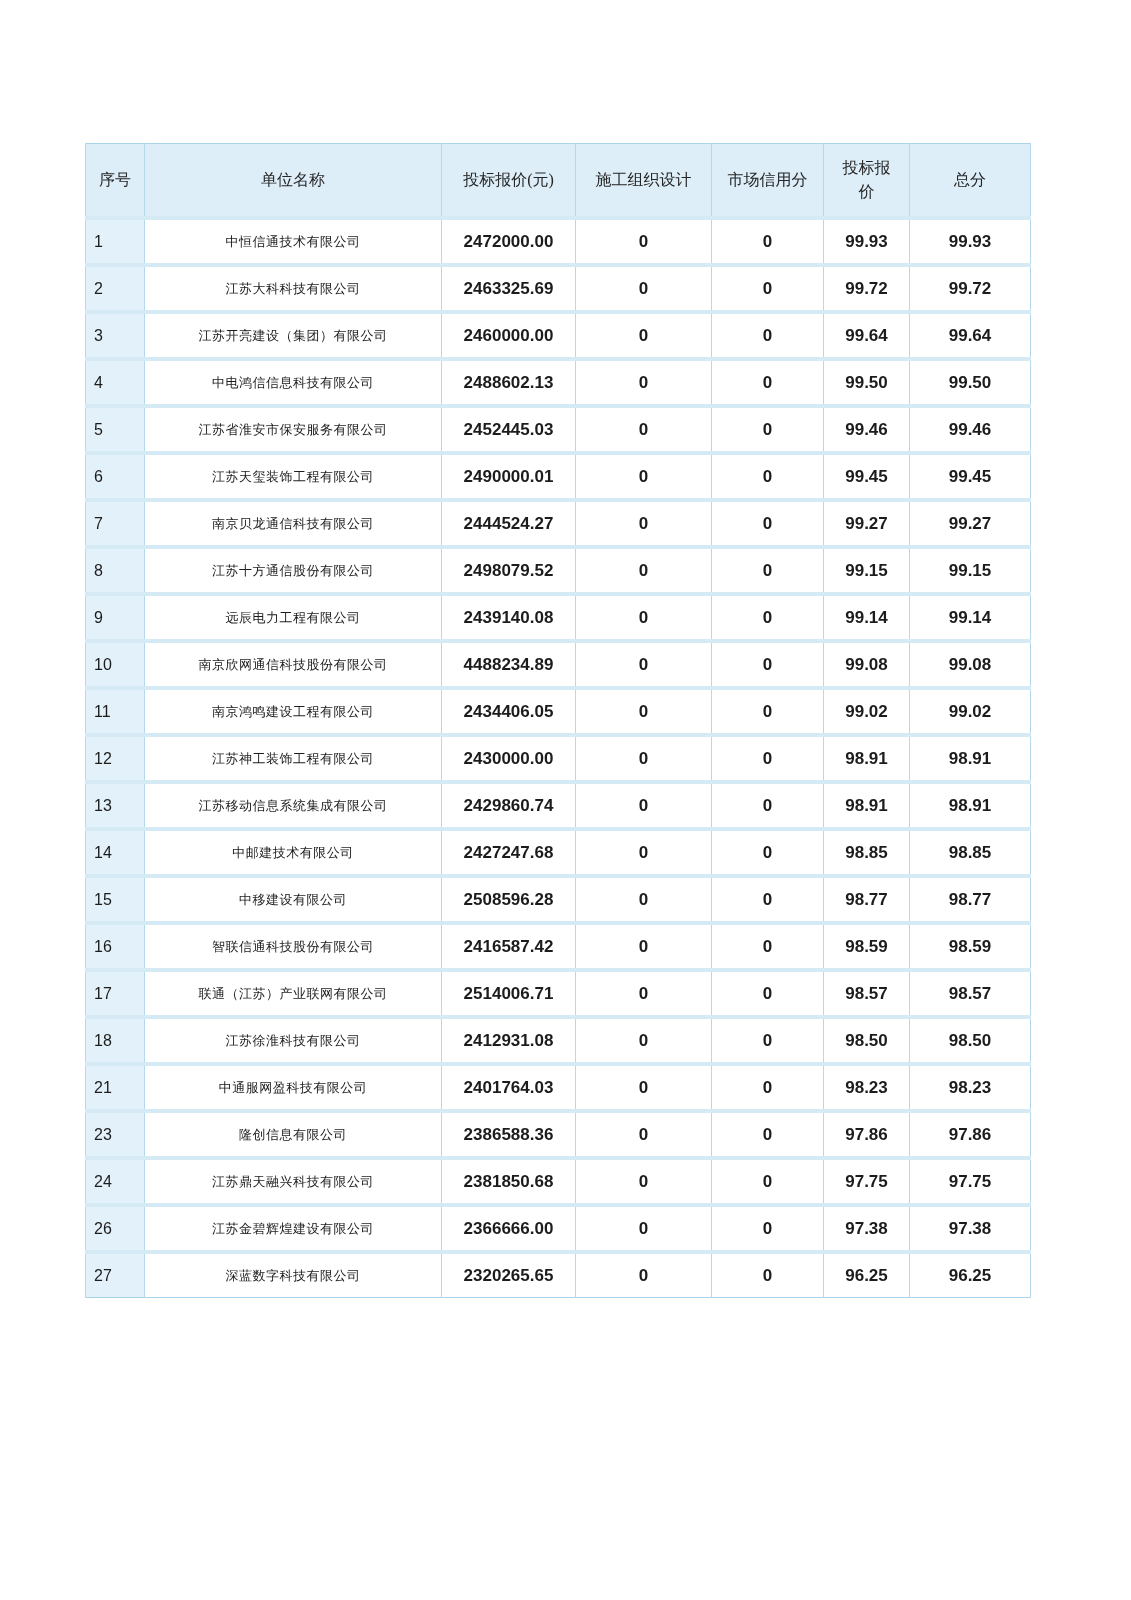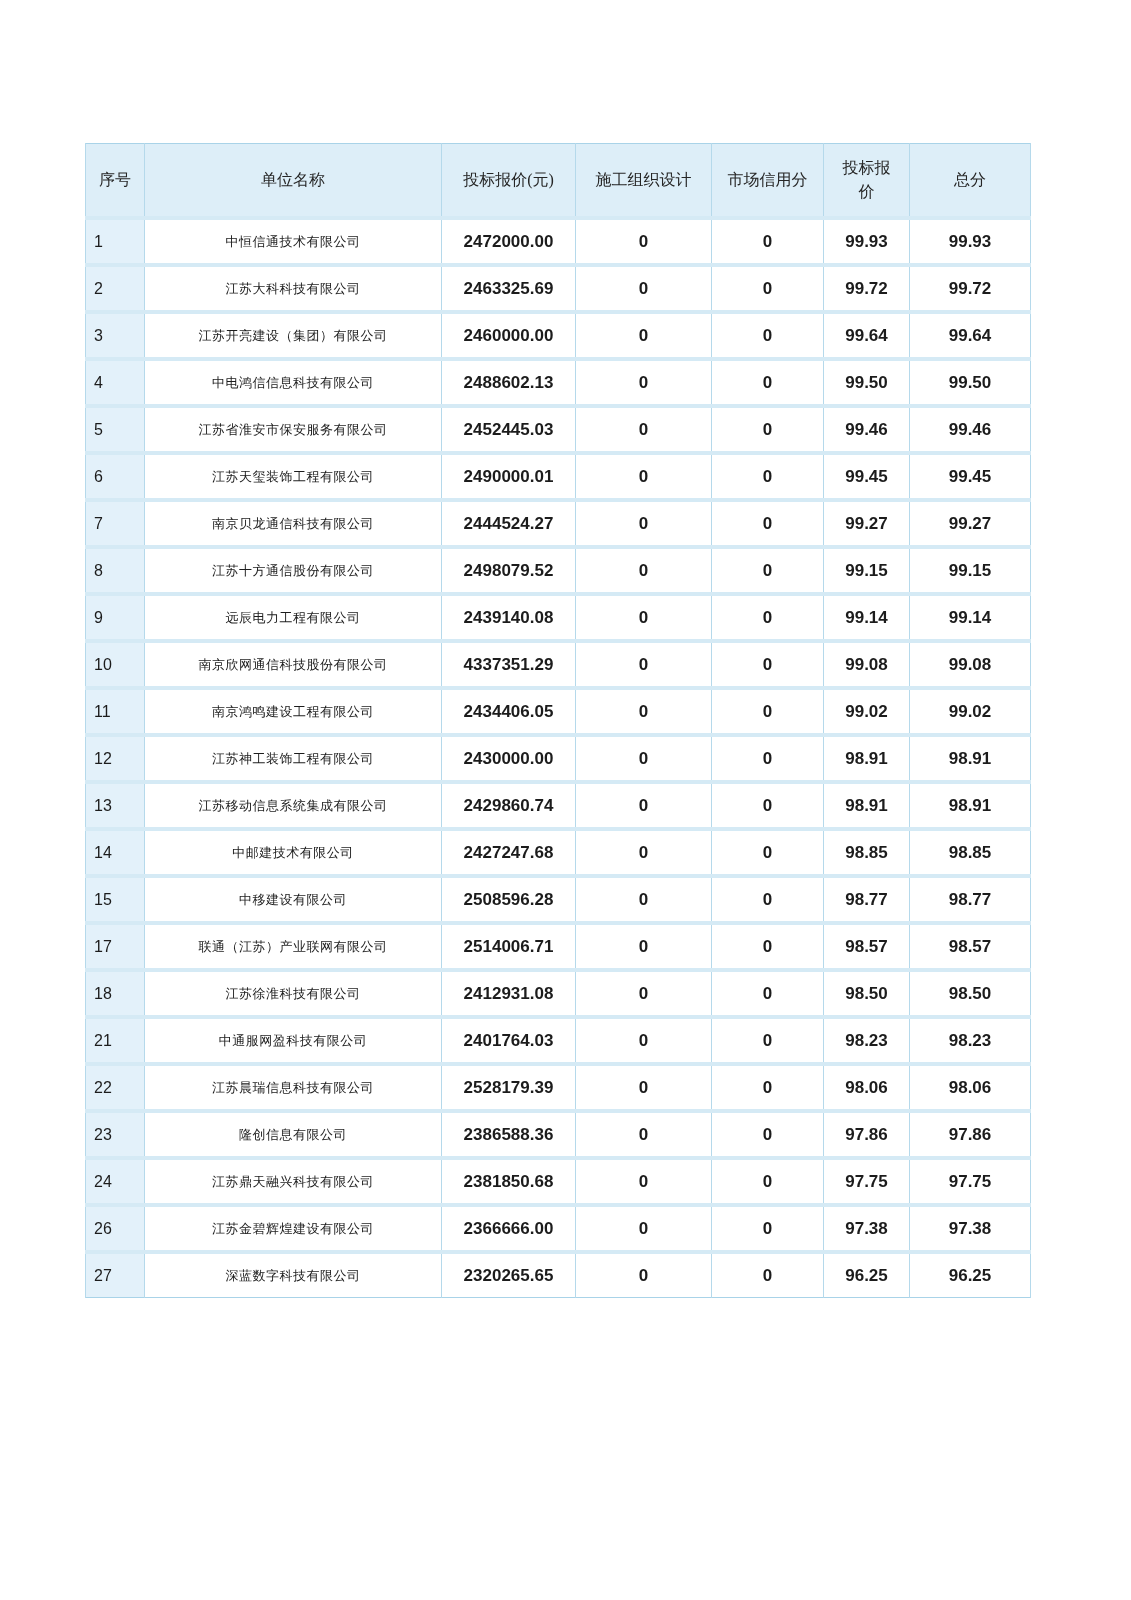--- a/index.html
+++ b/index.html
@@ -180,21 +180,21 @@
           <td class="col-name">远辰电力工程有限公司</td>
           <td class="col-num">2439140.08</td>
           <td class="col-num">0</td>
           <td class="col-num">0</td>
           <td class="col-num">99.14</td>
           <td class="col-num">99.14</td>
         </tr>
         <tr>
           <td class="col-no">10</td>
           <td class="col-name">南京欣网通信科技股份有限公司</td>
-          <td class="col-num">4337351.29</td>
+          <td class="col-num">4488234.89</td>
           <td class="col-num">0</td>
           <td class="col-num">0</td>
           <td class="col-num">99.08</td>
           <td class="col-num">99.08</td>
         </tr>
         <tr>
           <td class="col-no">11</td>
           <td class="col-name">南京鸿鸣建设工程有限公司</td>
           <td class="col-num">2434406.05</td>
           <td class="col-num">0</td>
@@ -232,20 +232,29 @@
         <tr>
           <td class="col-no">15</td>
           <td class="col-name">中移建设有限公司</td>
           <td class="col-num">2508596.28</td>
           <td class="col-num">0</td>
           <td class="col-num">0</td>
           <td class="col-num">98.77</td>
           <td class="col-num">98.77</td>
         </tr>
         <tr>
+          <td class="col-no">16</td>
+          <td class="col-name">智联信通科技股份有限公司</td>
+          <td class="col-num">2416587.42</td>
+          <td class="col-num">0</td>
+          <td class="col-num">0</td>
+          <td class="col-num">98.59</td>
+          <td class="col-num">98.59</td>
+        </tr>
+        <tr>
           <td class="col-no">17</td>
           <td class="col-name">联通（江苏）产业联网有限公司</td>
           <td class="col-num">2514006.71</td>
           <td class="col-num">0</td>
           <td class="col-num">0</td>
           <td class="col-num">98.57</td>
           <td class="col-num">98.57</td>
         </tr>
         <tr>
           <td class="col-no">18</td>
@@ -257,29 +266,20 @@
           <td class="col-num">98.50</td>
         </tr>
         <tr>
           <td class="col-no">21</td>
           <td class="col-name">中通服网盈科技有限公司</td>
           <td class="col-num">2401764.03</td>
           <td class="col-num">0</td>
           <td class="col-num">0</td>
           <td class="col-num">98.23</td>
           <td class="col-num">98.23</td>
-        </tr>
-        <tr>
-          <td class="col-no">22</td>
-          <td class="col-name">江苏晨瑞信息科技有限公司</td>
-          <td class="col-num">2528179.39</td>
-          <td class="col-num">0</td>
-          <td class="col-num">0</td>
-          <td class="col-num">98.06</td>
-          <td class="col-num">98.06</td>
         </tr>
         <tr>
           <td class="col-no">23</td>
           <td class="col-name">隆创信息有限公司</td>
           <td class="col-num">2386588.36</td>
           <td class="col-num">0</td>
           <td class="col-num">0</td>
           <td class="col-num">97.86</td>
           <td class="col-num">97.86</td>
         </tr>

